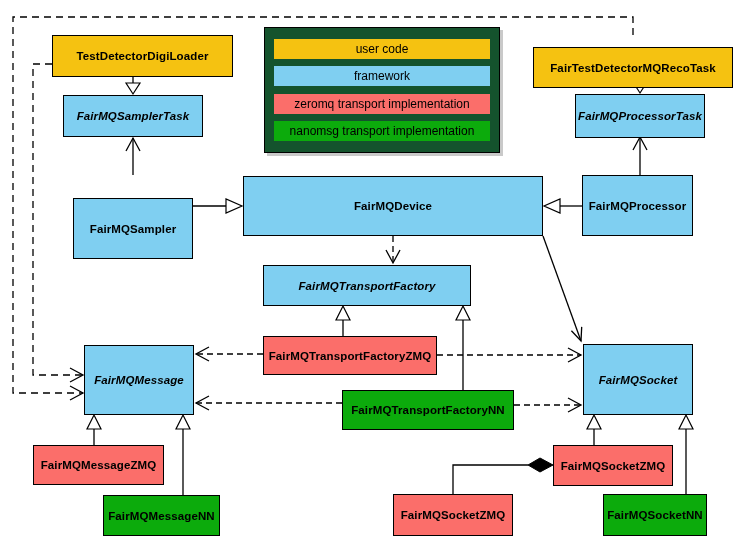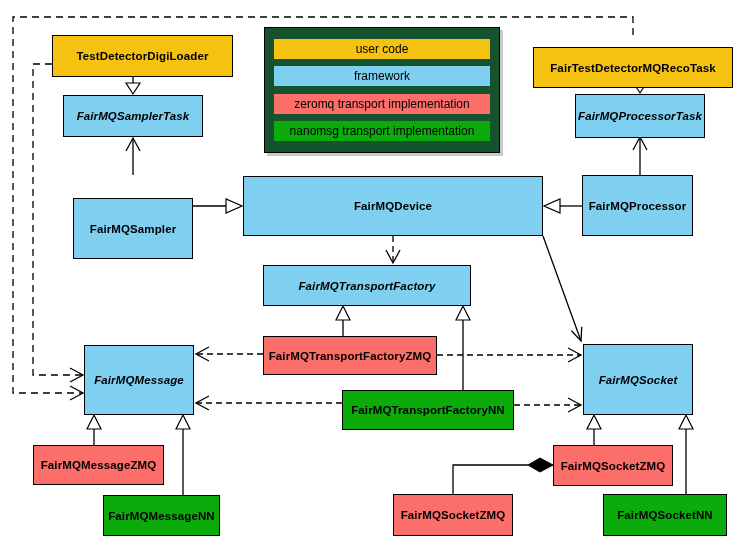--- a/index.html
+++ b/index.html
@@ -188,15 +188,15 @@
   <div class="node fw abstract" style="left:583px;top:344px;width:110px;height:71px;">FairMQSocket</div>
 
   <div class="node zmq" style="left:33px;top:445px;width:131px;height:40px;">FairMQMessageZMQ</div>
 
   <div class="node nn" style="left:103px;top:495px;width:117px;height:41px;">FairMQMessageNN</div>
 
   <div class="node zmq" style="left:393px;top:494px;width:120px;height:42px;">FairMQSocketZMQ</div>
 
   <div class="node zmq" style="left:553px;top:445px;width:120px;height:41px;">FairMQSocketZMQ</div>
 
-  <div class="node nn" style="left:603px;top:494px;width:124px;height:42px;">FairMQSocketNN</div>
+  <div class="node nn" style="left:603px;top:494px;width:104px;height:42px;">FairMQSocketNN</div>
 
 </div>
 
 </body></html>

